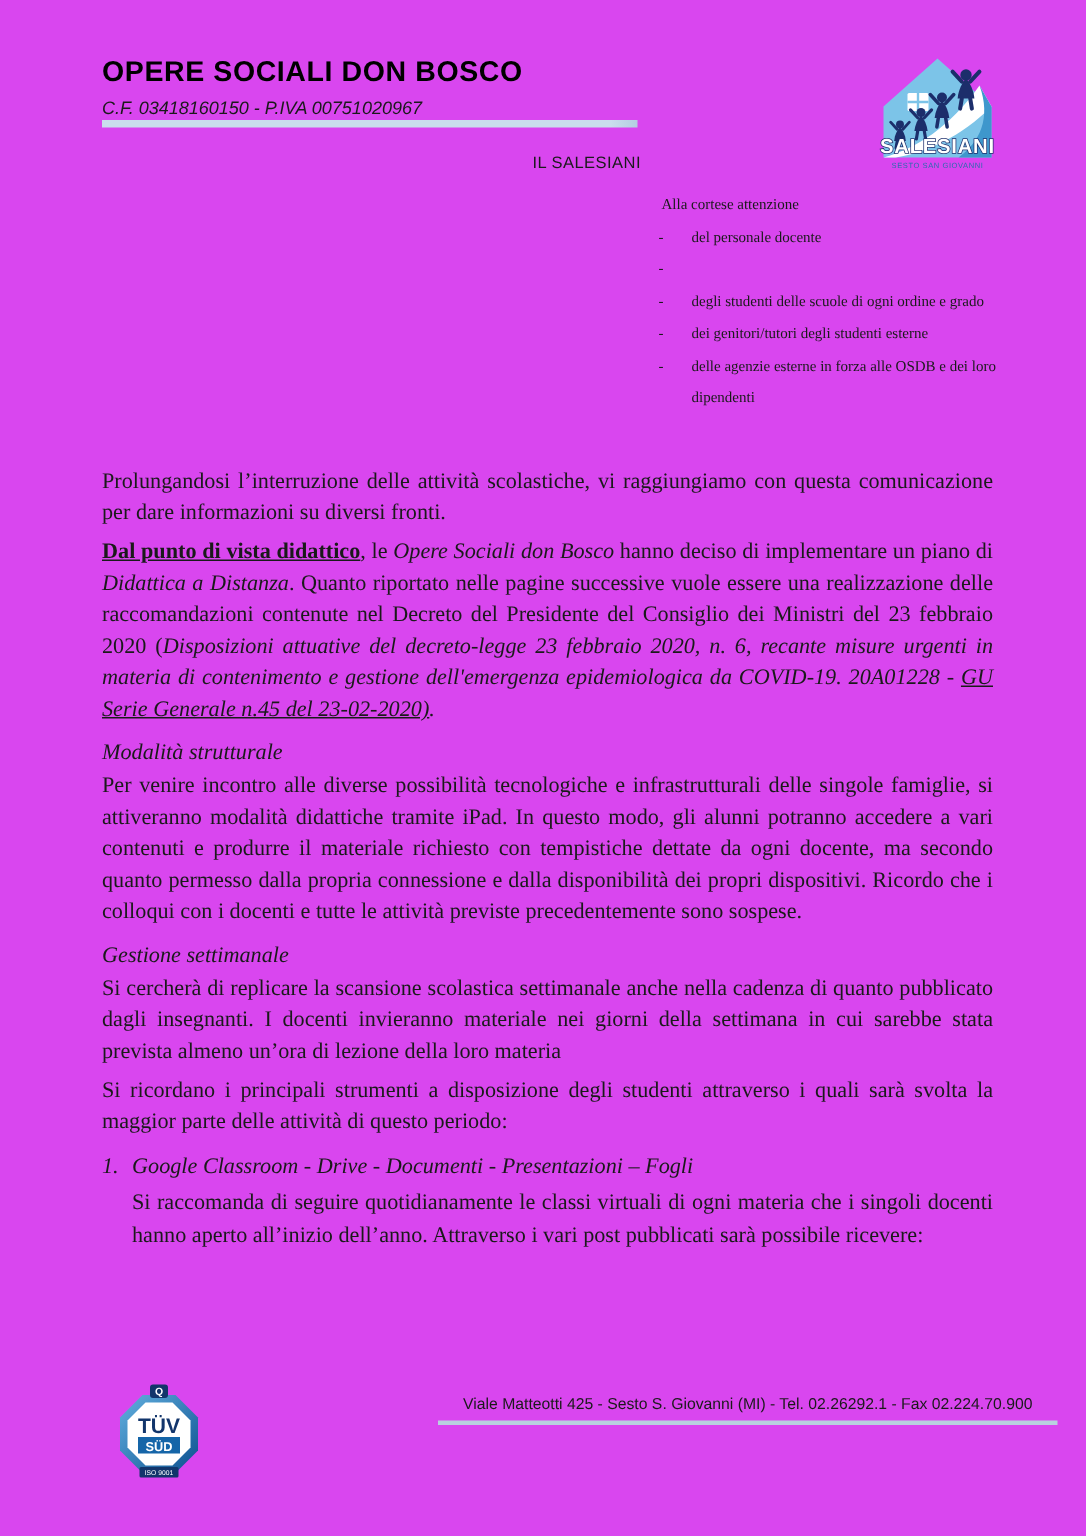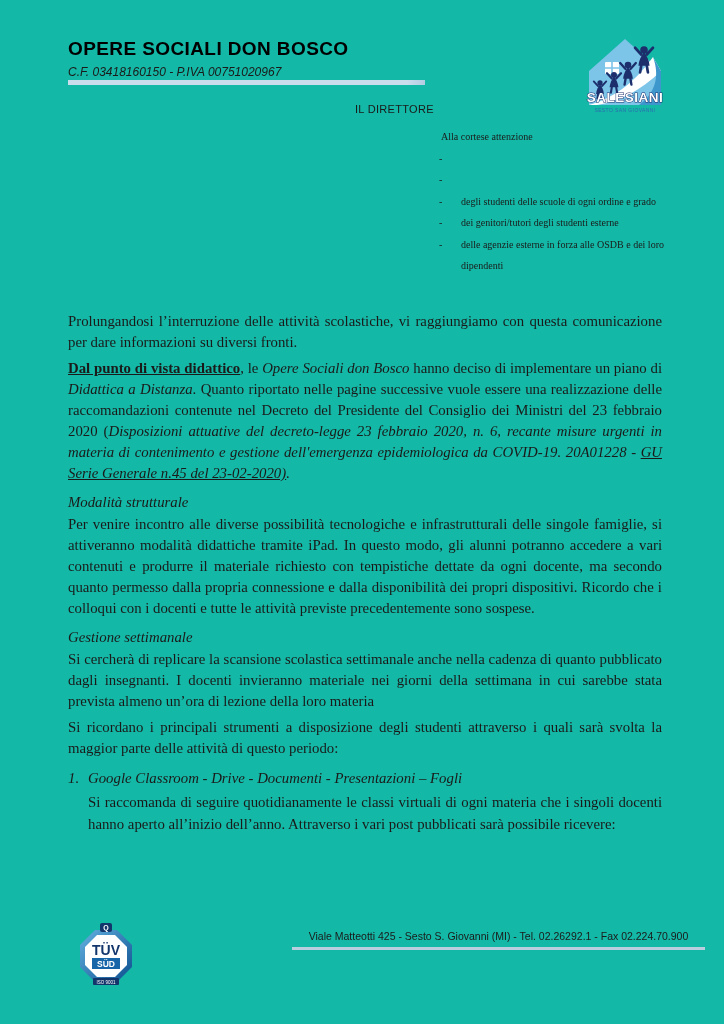--- a/index.html
+++ b/index.html
@@ -1,19 +1,19 @@
 <!DOCTYPE html>
 <html><head>
 <meta charset="utf-8">
 <style>
   html,body{margin:0;padding:0;background:#e9e9e9;}
   .page{
     position:relative;
     width:724px;height:1024px;
-    background:#14b8a6;
+    background:#d946ef;
     font-family:"Liberation Serif", serif;
     color:#1a1a1a;
     overflow:hidden;
   }
   
   .org-name{
     position:absolute;left:68px;top:38px;
     font-family:"Liberation Sans", sans-serif;
     font-weight:bold;font-size:19px;letter-spacing:.4px;color:#000;
   }
@@ -67,21 +67,21 @@
   .footer-divider{height:3px;background:#b9cfdf;margin:4px 0 4px 0;}
 </style>
 </head>
 <body>
 
 <div class="page">
 
   <div class="org-name">OPERE SOCIALI DON BOSCO</div>
   <div class="org-ids">C.F. 03418160150 - P.IVA 00751020967</div>
   <div class="header-bar"></div>
-  <div class="director">IL DIRETTORE</div>
+  <div class="director">IL SALESIANI</div>
 
   <div class="logo">
     <svg width="84" height="94" viewBox="0 0 84 94">
       <polygon points="6,40 42,8 78,40 78,74 6,74" fill="#7cc4e8"></polygon>
       <path d="M6,74 C28,68 50,54 70,26 L78,40 C58,60 34,71 14,74 Z" fill="#ffffff"></path>
       <path d="M70,26 L78,40 L78,74 L56,74 C70,64 78,48 70,26 Z" fill="#3e97cc"></path>
       <rect x="22" y="31" width="14" height="12" rx="1" fill="#ffffff"></rect>
       <path d="M29,31 L29,43 M22,37 L36,37" stroke="#7cc4e8" stroke-width="1.6"></path>
       <g fill="#1c2e6b" stroke="#1c2e6b">
         <g transform="translate(17,52) scale(0.78)">
@@ -107,20 +107,21 @@
       </g>
       <text x="42" y="71" text-anchor="middle" font-family="Liberation Sans, sans-serif" font-size="13.5" font-weight="bold" letter-spacing="0.5" fill="#ffffff" stroke="#1c2e6b" stroke-width="1" style="paint-order:stroke">SALESIANI</text>
       <text x="42" y="81" text-anchor="middle" font-family="Liberation Sans, sans-serif" font-size="5" letter-spacing="0.4" fill="#2b6cb0">SESTO SAN GIOVANNI</text>
     </svg>
   </div>
 
   <div class="recipients">
     <div class="intro">Alla cortese attenzione</div>
     <div class="r-item">
       <span class="dash">-</span>
+      <span class="r-text">del personale docente</span>
     </div>
     <div class="r-item">
       <span class="dash">-</span>
     </div>
     <div class="r-item">
       <span class="dash">-</span>
       <span class="r-text">degli studenti delle scuole di ogni ordine e grado</span>
     </div>
     <div class="r-item">
       <span class="dash">-</span>

